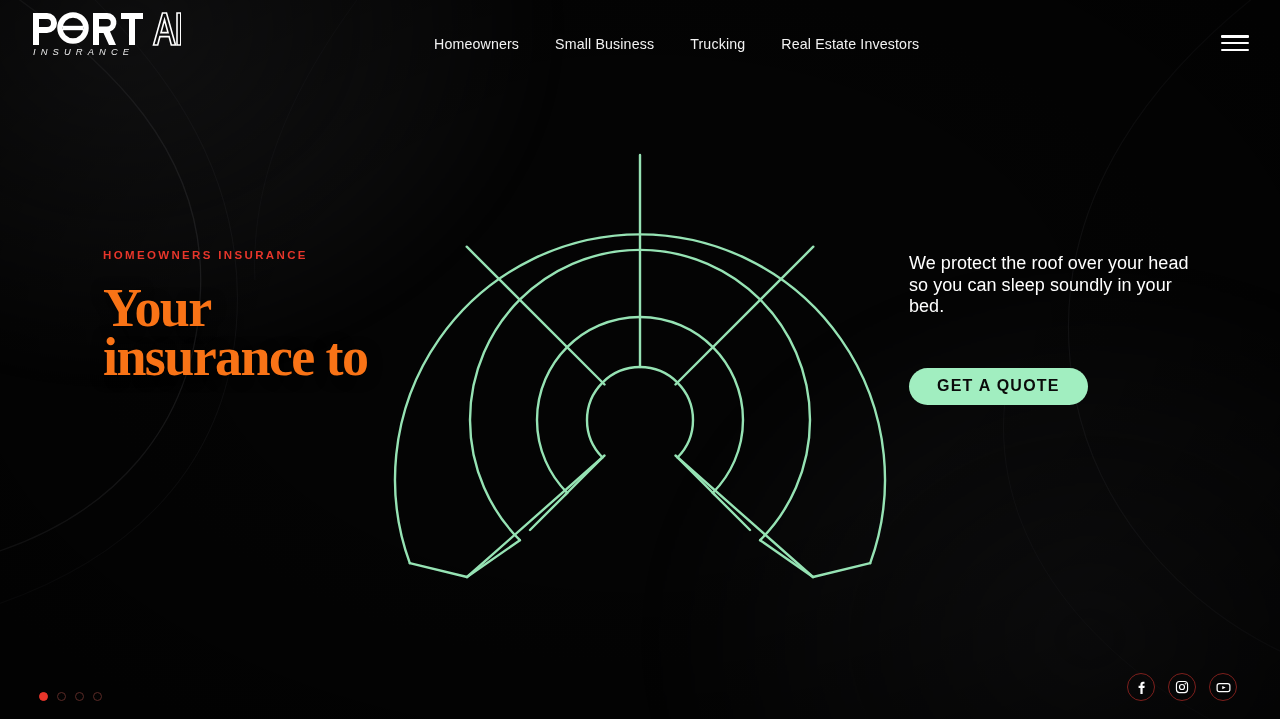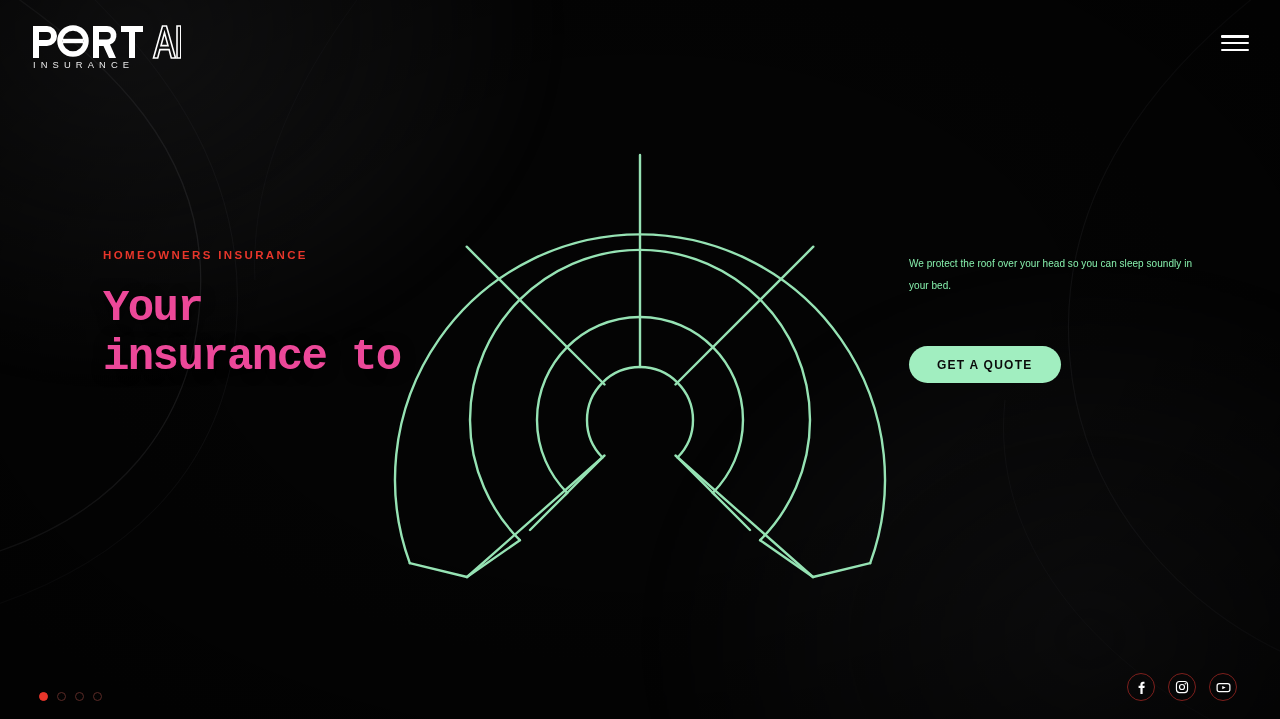--- a/index.html
+++ b/index.html
@@ -30,21 +30,21 @@
   .bg-vignette {
     position:absolute; inset:0;
     background:radial-gradient(ellipse at 50% 45%, rgba(0,0,0,0) 35%, rgba(0,0,0,.62) 100%);
   }
 
   
   .header {
     position:absolute; left:0; top:0; width:1280px; height:88px;
     display:flex; align-items:center; z-index:20;
   }
-  .logo { position:absolute; left:31px; top:24px; width:150px; height:46px; cursor:pointer; }
+  .logo { position:absolute; left:31px; top:11px; width:150px; height:46px; cursor:pointer;font-style:italic; }
   .logo svg { display:block; }
 
   .nav {
     position:absolute; left:434px; top:36px;
     display:flex; align-items:center; gap:0;
   }
   .nav-item {
     color:#f2f2f2; font-size:14.2px; letter-spacing:.15px;
     padding:0 18px; cursor:pointer; white-space:nowrap; line-height:17px;
   }
@@ -64,36 +64,36 @@
     pointer-events:none;
   }
 
   
   .left-copy { position:absolute; left:103px; top:248px; width:360px; z-index:10; }
   .eyebrow {
     color:#e8362b; font-size:11.5px; font-weight:700;
     letter-spacing:2.35px; line-height:14px; margin-bottom:22px;
   }
   .headline {
-    color:#ec4899; font-size:44px; font-weight:700;
+    color:#f97316; font-size:54px; font-weight:700;
     line-height:49px; letter-spacing:-1.6px;
-    font-family:Liberation Mono, monospace;
+    font-family:Liberation Serif, serif;
     text-shadow:0 2px 14px rgba(0,0,0,.85);
   }
 
   
   .right-copy { position:absolute; left:909px; top:253px; width:290px; z-index:10; }
   .sub {
-    color:#86efac; font-size:10px; line-height:21.5px; letter-spacing:.05px;
+    color:#ffffff; font-size:18px; line-height:21.5px; letter-spacing:.05px;
   }
   .cta {
     display:inline-flex; align-items:center; justify-content:center;
     margin-top:50px; height:37px; padding:0 28px;
     background:#a1eec0; color:#0b0b0b;
-    font-size:12px; font-weight:700; letter-spacing:1.25px;
+    font-size:16px; font-weight:700; letter-spacing:1.25px;
     border:none; border-radius:19px; cursor:pointer;
     font-family:"Liberation Sans", sans-serif;
   }
 
   
   .dots { position:absolute; left:39px; bottom:18px; display:flex; gap:9px; z-index:15; }
   .dot {
     width:9px; height:9px; border-radius:50%;
     border:1.2px solid #5a2a26; background:transparent; cursor:pointer;
   }
@@ -175,20 +175,26 @@
         <path d="M90 2 h22 v6 h-8 v26 h-6 v-26 h-8 z" fill="#ffffff"></path>
 
         <path d="M122.5 34 L131.5 2 L135.5 2 L144.5 34 L140.3 34 L138.1 25.6 L128.9 25.6 L126.7 34 Z M130 21.6 L137 21.6 L133.5 8.8 Z" fill="none" stroke="#ffffff" stroke-width="1.6"></path>
 
         <path d="M146 2 L149.8 2 L149.8 30.2 L149.8 30.2 L149.8 34 L146 34 Z" fill="none" stroke="#ffffff" stroke-width="1.6"></path>
 
         <text x="2" y="44" fill="#e9e9e9" font-family="Liberation Sans, sans-serif" font-size="9.4" letter-spacing="5.1" font-weight="400">INSURANCE</text>
       </svg>
     </div>
 
+    <nav class="nav">
+      <div class="nav-item">Homeowners</div>
+      <div class="nav-item">Small Business</div>
+      <div class="nav-item">Trucking</div>
+      <div class="nav-item">Real Estate Investors</div>
+    </nav>
 
     <div class="burger">
       <span></span>
       <span></span>
       <span></span>
     </div>
   </div>
 
   <div class="left-copy">
     <div class="eyebrow">HOMEOWNERS INSURANCE</div>

